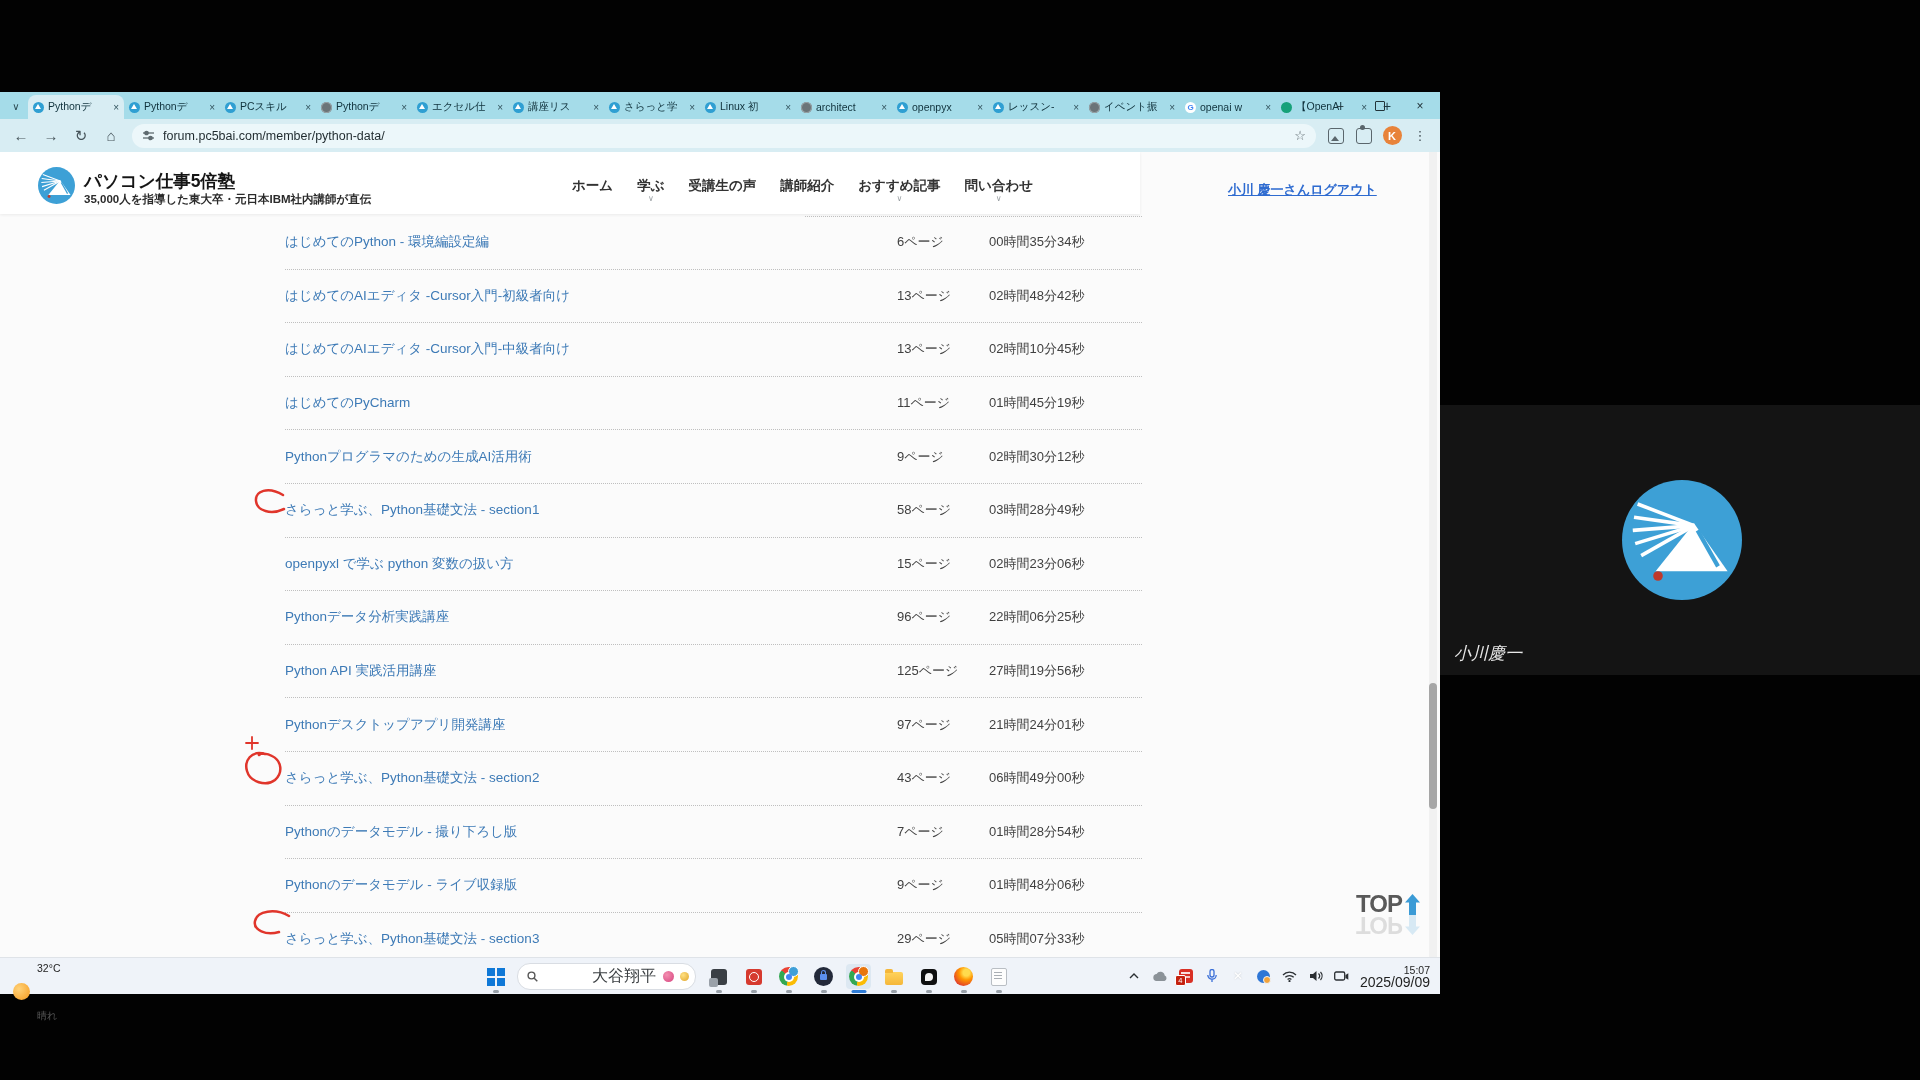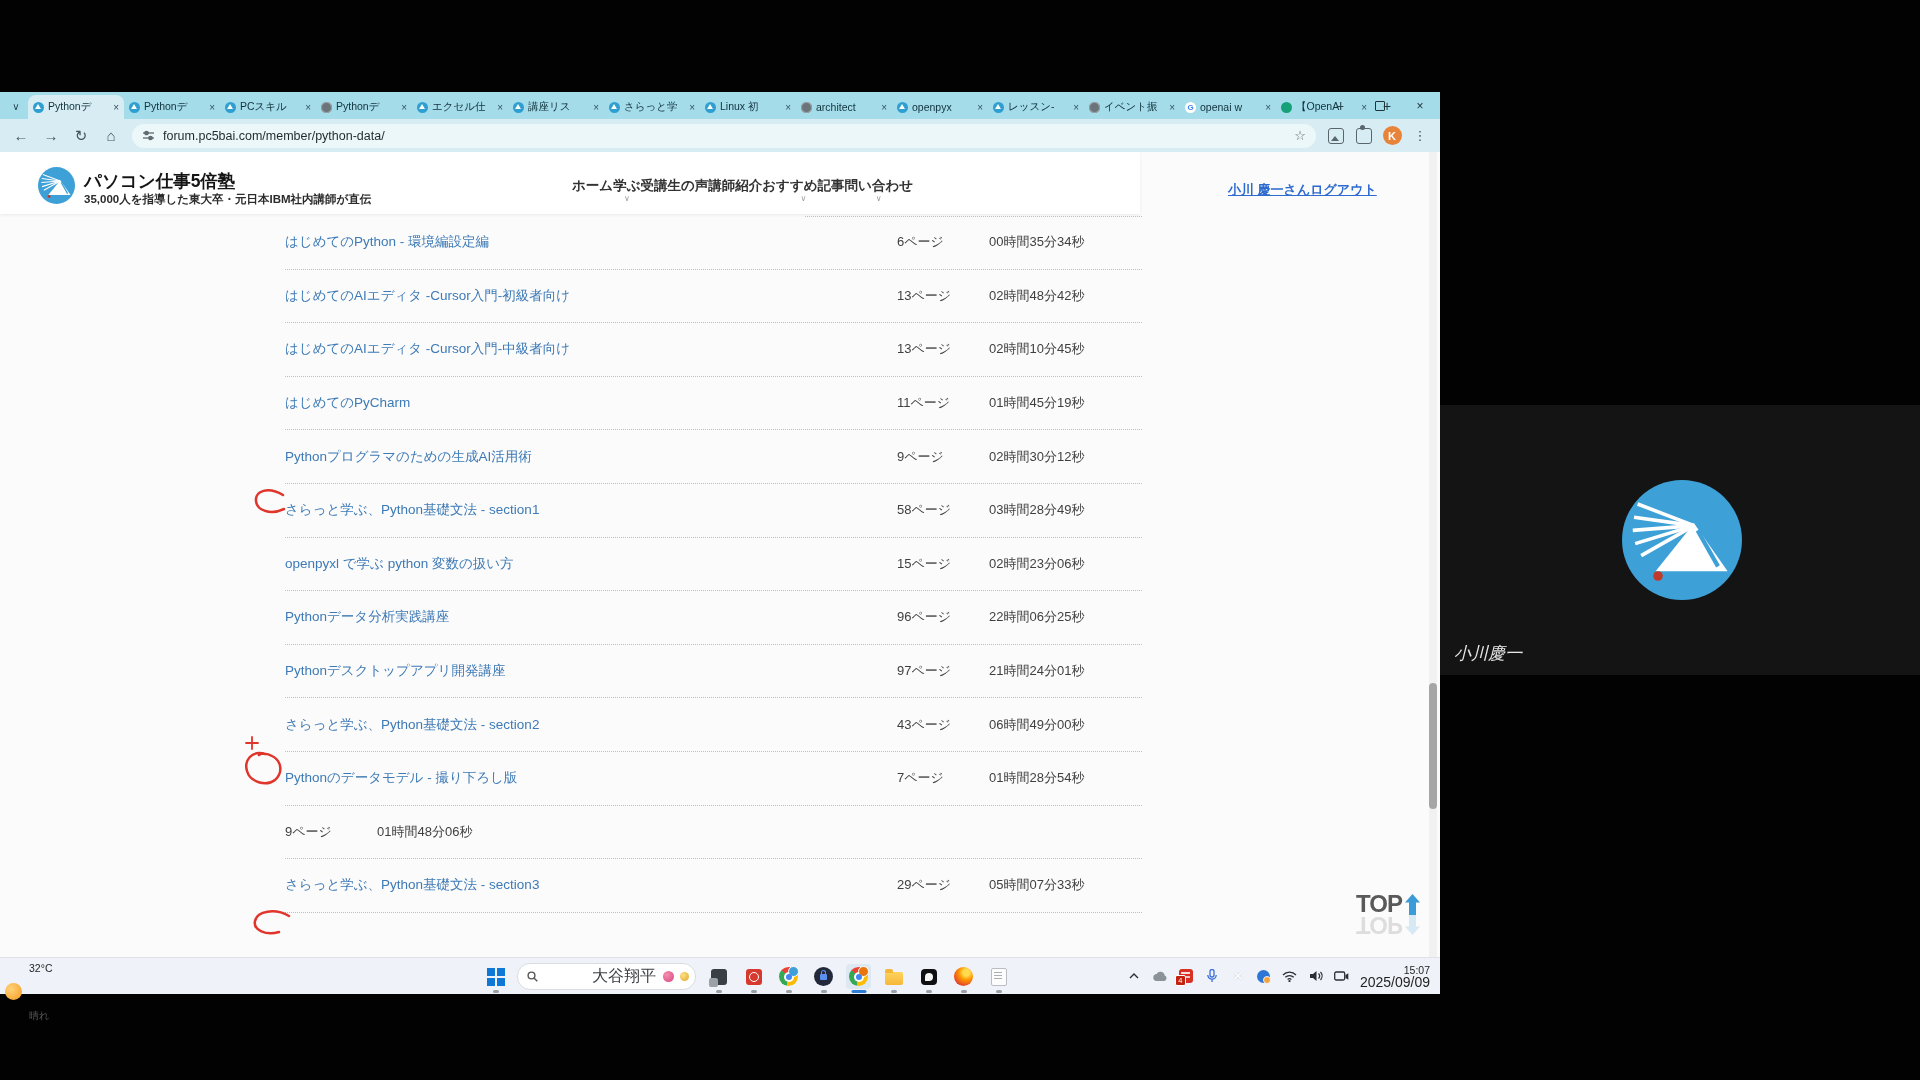--- a/index.html
+++ b/index.html
@@ -52,21 +52,21 @@
        display:flex;align-items:center;justify-content:center;font-weight:700;}
   .kebab{font-size:13px;color:#46545a;}
 
   
   .page{position:absolute;left:0;top:60px;width:1440px;height:805px;background:#fbfbfb;overflow:hidden;}
   .siteheader{position:absolute;left:0;top:0;width:1140px;height:62px;background:#fff;
               box-shadow:0 1px 3px rgba(0,0,0,.07);}
   .logo{position:absolute;left:38px;top:15px;width:37px;height:37px;}
   .site-title{position:absolute;left:84px;top:17px;font-size:17.5px;font-weight:700;color:#151515;}
   .site-tagline{position:absolute;left:84px;top:40px;font-size:11.5px;font-weight:700;color:#2b2b2b;}
-  .mainnav{position:absolute;left:572px;top:27px;display:flex;}
+  .mainnav{position:absolute;left:572px;top:27px;display:flex;gap:24px;}
   .nav-item{display:flex;flex-direction:column;align-items:center;gap:2px;}
   .nav-label{font-size:13.5px;font-weight:600;color:#333;line-height:14px;white-space:nowrap;}
   .nav-chevron{font-size:8px;color:#9aa0a4;line-height:8px;}
   .user-links{position:absolute;left:1228px;top:29px;display:flex;}
   .user-link{font-size:13px;font-weight:600;color:#2e6bd0;text-decoration:underline;white-space:nowrap;}
 
   .course-table{position:absolute;left:285px;top:64px;width:857px;}
   .course-row{height:52.6px;display:flex;align-items:center;border-bottom:1px dotted #bfbfbf;}
   .course-title{width:612px;font-size:13.5px;color:#3d7ab6;text-decoration:none;white-space:nowrap;overflow:hidden;}
   .course-pages{width:92px;font-size:13px;color:#3f3f3f;}
@@ -79,21 +79,21 @@
   .top-row{display:flex;align-items:center;justify-content:center;gap:3px;}
   .top-text{font-size:24px;font-weight:700;color:#595959;letter-spacing:-1px;}
   .top-refl{transform:scaleY(-1);opacity:.18;margin-top:-7px;filter:blur(.4px);}
 
   .scroll-track{position:absolute;left:1429px;top:0;width:8px;height:805px;background:#f1f1f1;}
   .scroll-thumb{position:absolute;left:0;top:531px;width:8px;height:126px;background:#a6a6a6;border-radius:4px;}
 
   
   .taskbar{position:absolute;left:0;top:957px;width:1440px;height:36px;background:#eff3f9;
            border-top:1px solid #dfe3e8;}
-  .weather{position:absolute;left:5px;top:4px;display:flex;gap:7px;align-items:center;}
+  .weather{position:absolute;left:13px;top:4px;display:flex;gap:7px;align-items:center;}
   .sun{width:17px;height:17px;border-radius:50%;background:radial-gradient(circle at 35% 35%,#ffd27a,#f59a1d);}
   .weather-temp{font-size:10.5px;color:#1f1f1f;line-height:12px;}
   .weather-cond{font-size:10px;color:#555;line-height:11px;margin-top:36px;}
   .tb-center{position:absolute;left:485px;top:5px;display:flex;align-items:center;gap:10px;}
   .start-ico{width:18px;height:18px;background:
        linear-gradient(#eff3f9,#eff3f9) 50% 0/2px 100% no-repeat,
        linear-gradient(#eff3f9,#eff3f9) 0 50%/100% 2px no-repeat,#0f78d7;}
   .search-pill{width:162px;height:25px;background:#fff;border:1px solid #d9dde3;border-radius:13px;
        display:flex;align-items:center;gap:6px;padding:0 6px 0 9px;}
   .search-text{font-size:16px;color:#3c4043;flex:1;white-space:nowrap;overflow:hidden;margin-left:48px;}
@@ -382,40 +382,46 @@
             <span class="course-pages">15ページ</span>
             <span class="course-duration">02時間23分06秒</span>
           </div>
 
           <div class="course-row">
             <a class="course-title">Pythonデータ分析実践講座</a>
             <span class="course-pages">96ページ</span>
             <span class="course-duration">22時間06分25秒</span>
           </div>
 
+          <div class="course-row">
+            <a class="course-title">Python API 実践活用講座</a>
+            <span class="course-pages">125ページ</span>
+            <span class="course-duration">27時間19分56秒</span>
+          </div>
 
           <div class="course-row">
             <a class="course-title">Pythonデスクトップアプリ開発講座</a>
             <span class="course-pages">97ページ</span>
             <span class="course-duration">21時間24分01秒</span>
           </div>
 
           <div class="course-row">
             <a class="course-title">さらっと学ぶ、Python基礎文法 - section2</a>
             <span class="course-pages">43ページ</span>
             <span class="course-duration">06時間49分00秒</span>
           </div>
 
           <div class="course-row">
             <a class="course-title">Pythonのデータモデル - 撮り下ろし版</a>
             <span class="course-pages">7ページ</span>
             <span class="course-duration">01時間28分54秒</span>
           </div>
 
           <div class="course-row">
+            <a class="course-title">Pythonのデータモデル - ライブ収録版</a>
             <span class="course-pages">9ページ</span>
             <span class="course-duration">01時間48分06秒</span>
           </div>
 
           <div class="course-row">
             <a class="course-title">さらっと学ぶ、Python基礎文法 - section3</a>
             <span class="course-pages">29ページ</span>
             <span class="course-duration">05時間07分33秒</span>
           </div>
         </div>

